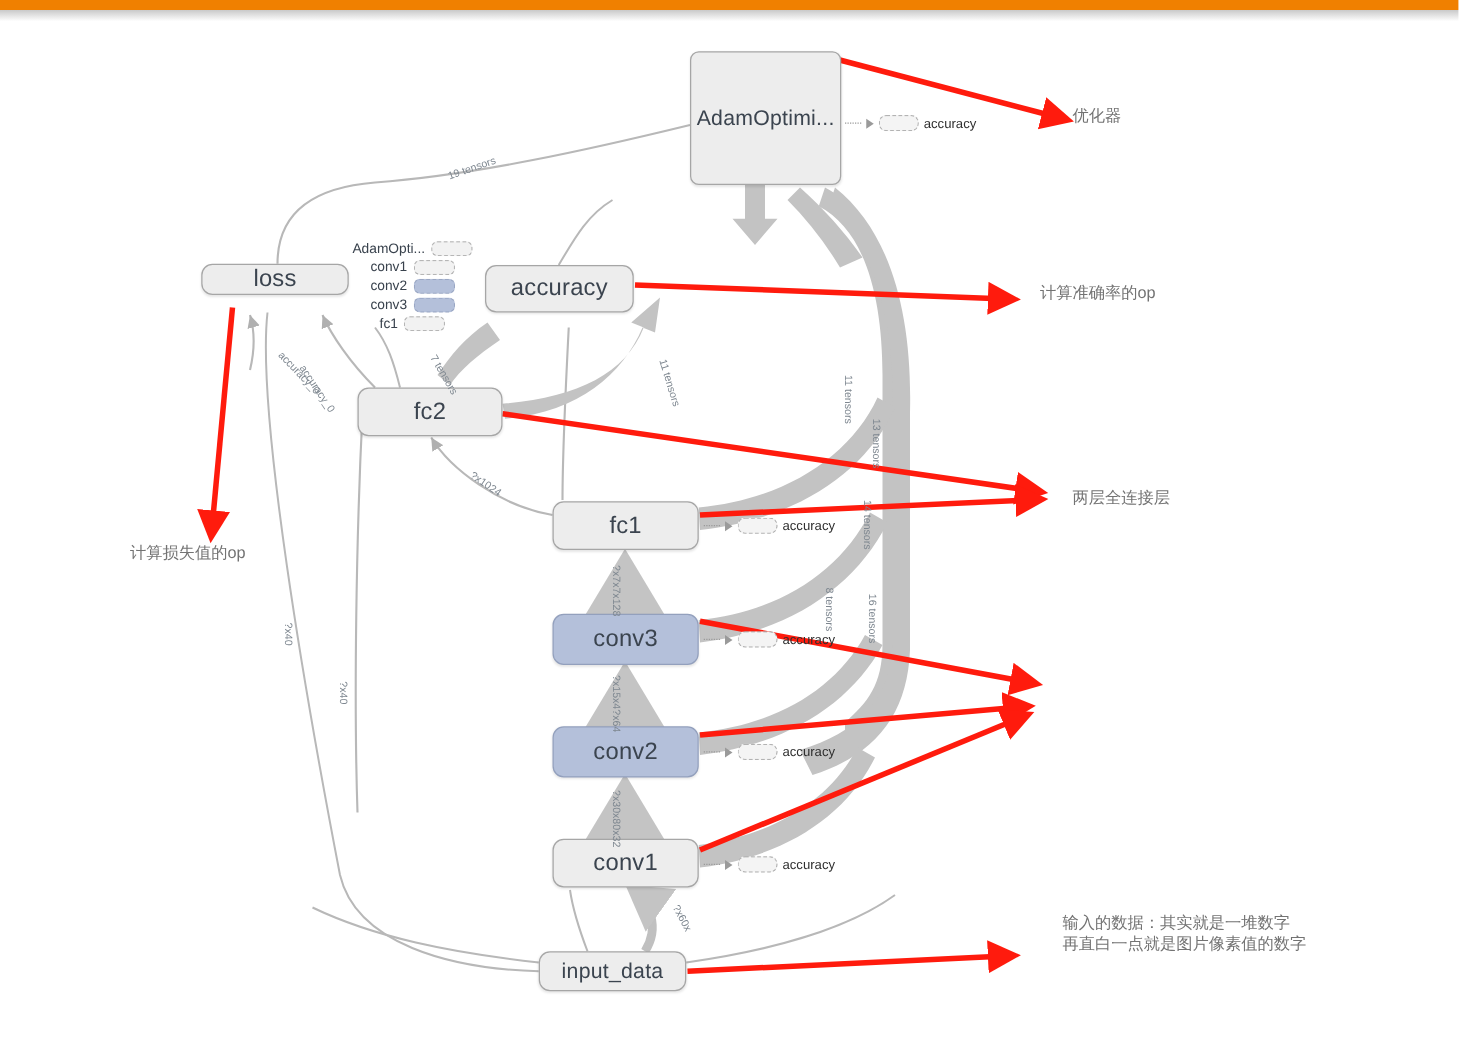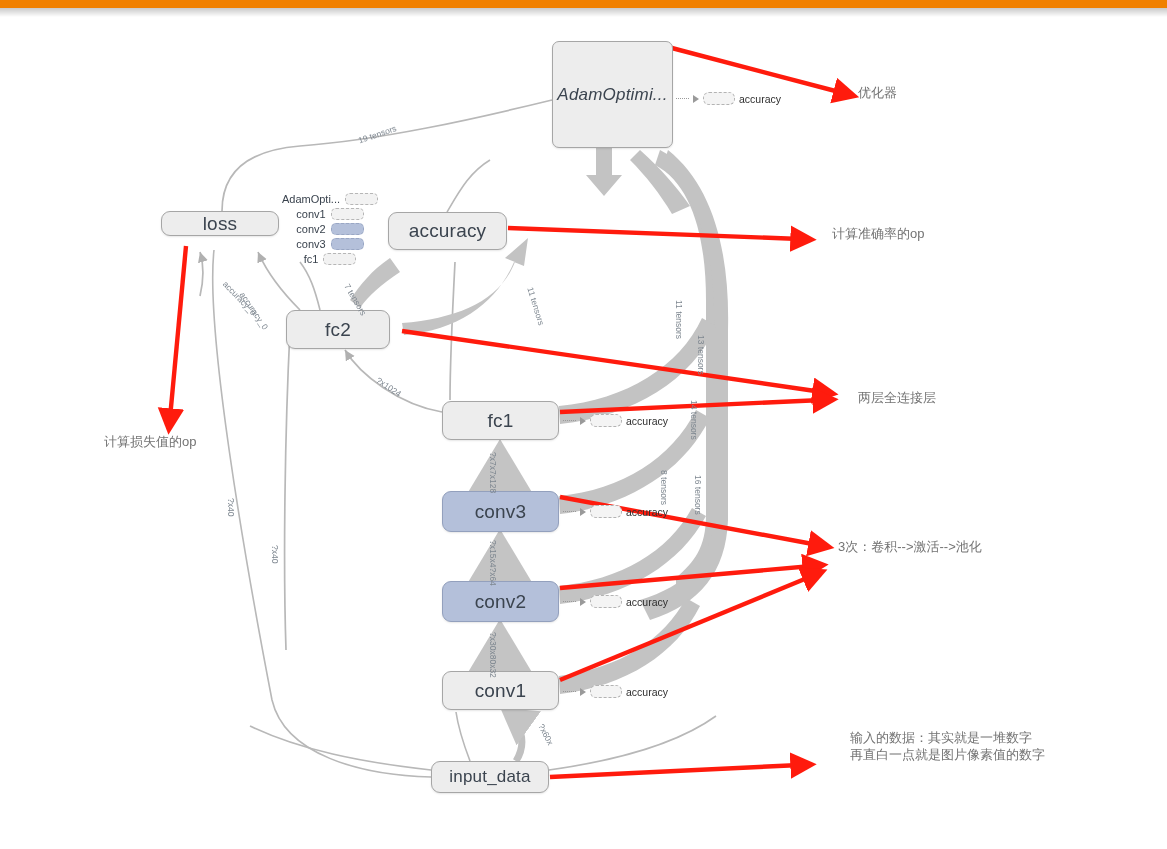--- a/index.html
+++ b/index.html
@@ -49,21 +49,20 @@
     font-size: 19px;
     letter-spacing: 0.2px;
     box-shadow: 0 1px 2px rgba(0,0,0,0.10);
   }
   .node.blue {
     background: #b4c0da;
     border-color: #93a0bd;
   }
   .node.big {
     border-radius: 7px;
-    font-style: italic;
   }
   
   .annot-node {
     position: absolute;
     display: flex;
     align-items: center;
     gap: 4px;
     font-size: 10.5px;
     color: #2f2f2f;
   }
@@ -231,21 +230,21 @@
   </div>
 
   <div class="node" style="left:161px;top:211px;width:118px;height:25px;">
     <span>loss</span>
   </div>
 
   <div class="node" style="left:388px;top:212px;width:119px;height:38px;">
     <span>accuracy</span>
   </div>
 
-  <div class="node" style="left:286px;top:310px;width:104px;height:39px;">
+  <div class="node" style="left:286px;top:310px;width:116px;height:39px;">
     <span>fc2</span>
   </div>
 
   <div class="node" style="left:442px;top:401px;width:117px;height:39px;">
     <span>fc1</span>
   </div>
 
   <div class="node blue" style="left:442px;top:491px;width:117px;height:41px;">
     <span>conv3</span>
   </div>
@@ -330,18 +329,17 @@
   <div class="edge-label" style="left:236px;top:498px;transform:rotate(90deg);">?x40</div>
   <div class="edge-label" style="left:280px;top:545px;transform:rotate(90deg);">?x40</div>
   <div class="edge-label" style="left:498px;top:452px;transform:rotate(90deg);">?x7x7x128</div>
   <div class="edge-label" style="left:498px;top:540px;transform:rotate(90deg);">?x15x4?x64</div>
   <div class="edge-label" style="left:498px;top:632px;transform:rotate(90deg);">?x30x80x32</div>
   <div class="edge-label" style="left:545px;top:722px;transform:rotate(62deg);">?x60x</div>
 
   <div class="annot-text" style="left:858px;top:85px;">优化器</div>
   <div class="annot-text" style="left:832px;top:226px;">计算准确率的op</div>
   <div class="annot-text" style="left:858px;top:390px;">两层全连接层</div>
-  <div class="annot-text" style="left:838px;top:539px;">3次：卷积--&gt;激活--&gt;池化</div>
   <div class="annot-text" style="left:104px;top:434px;">计算损失值的op</div>
   <div class="annot-text" style="left:818px;top:730px;margin-left:32px;">输入的数据：其实就是一堆数字
 再直白一点就是图片像素值的数字</div>
 
 </div>
 
 </body></html>

